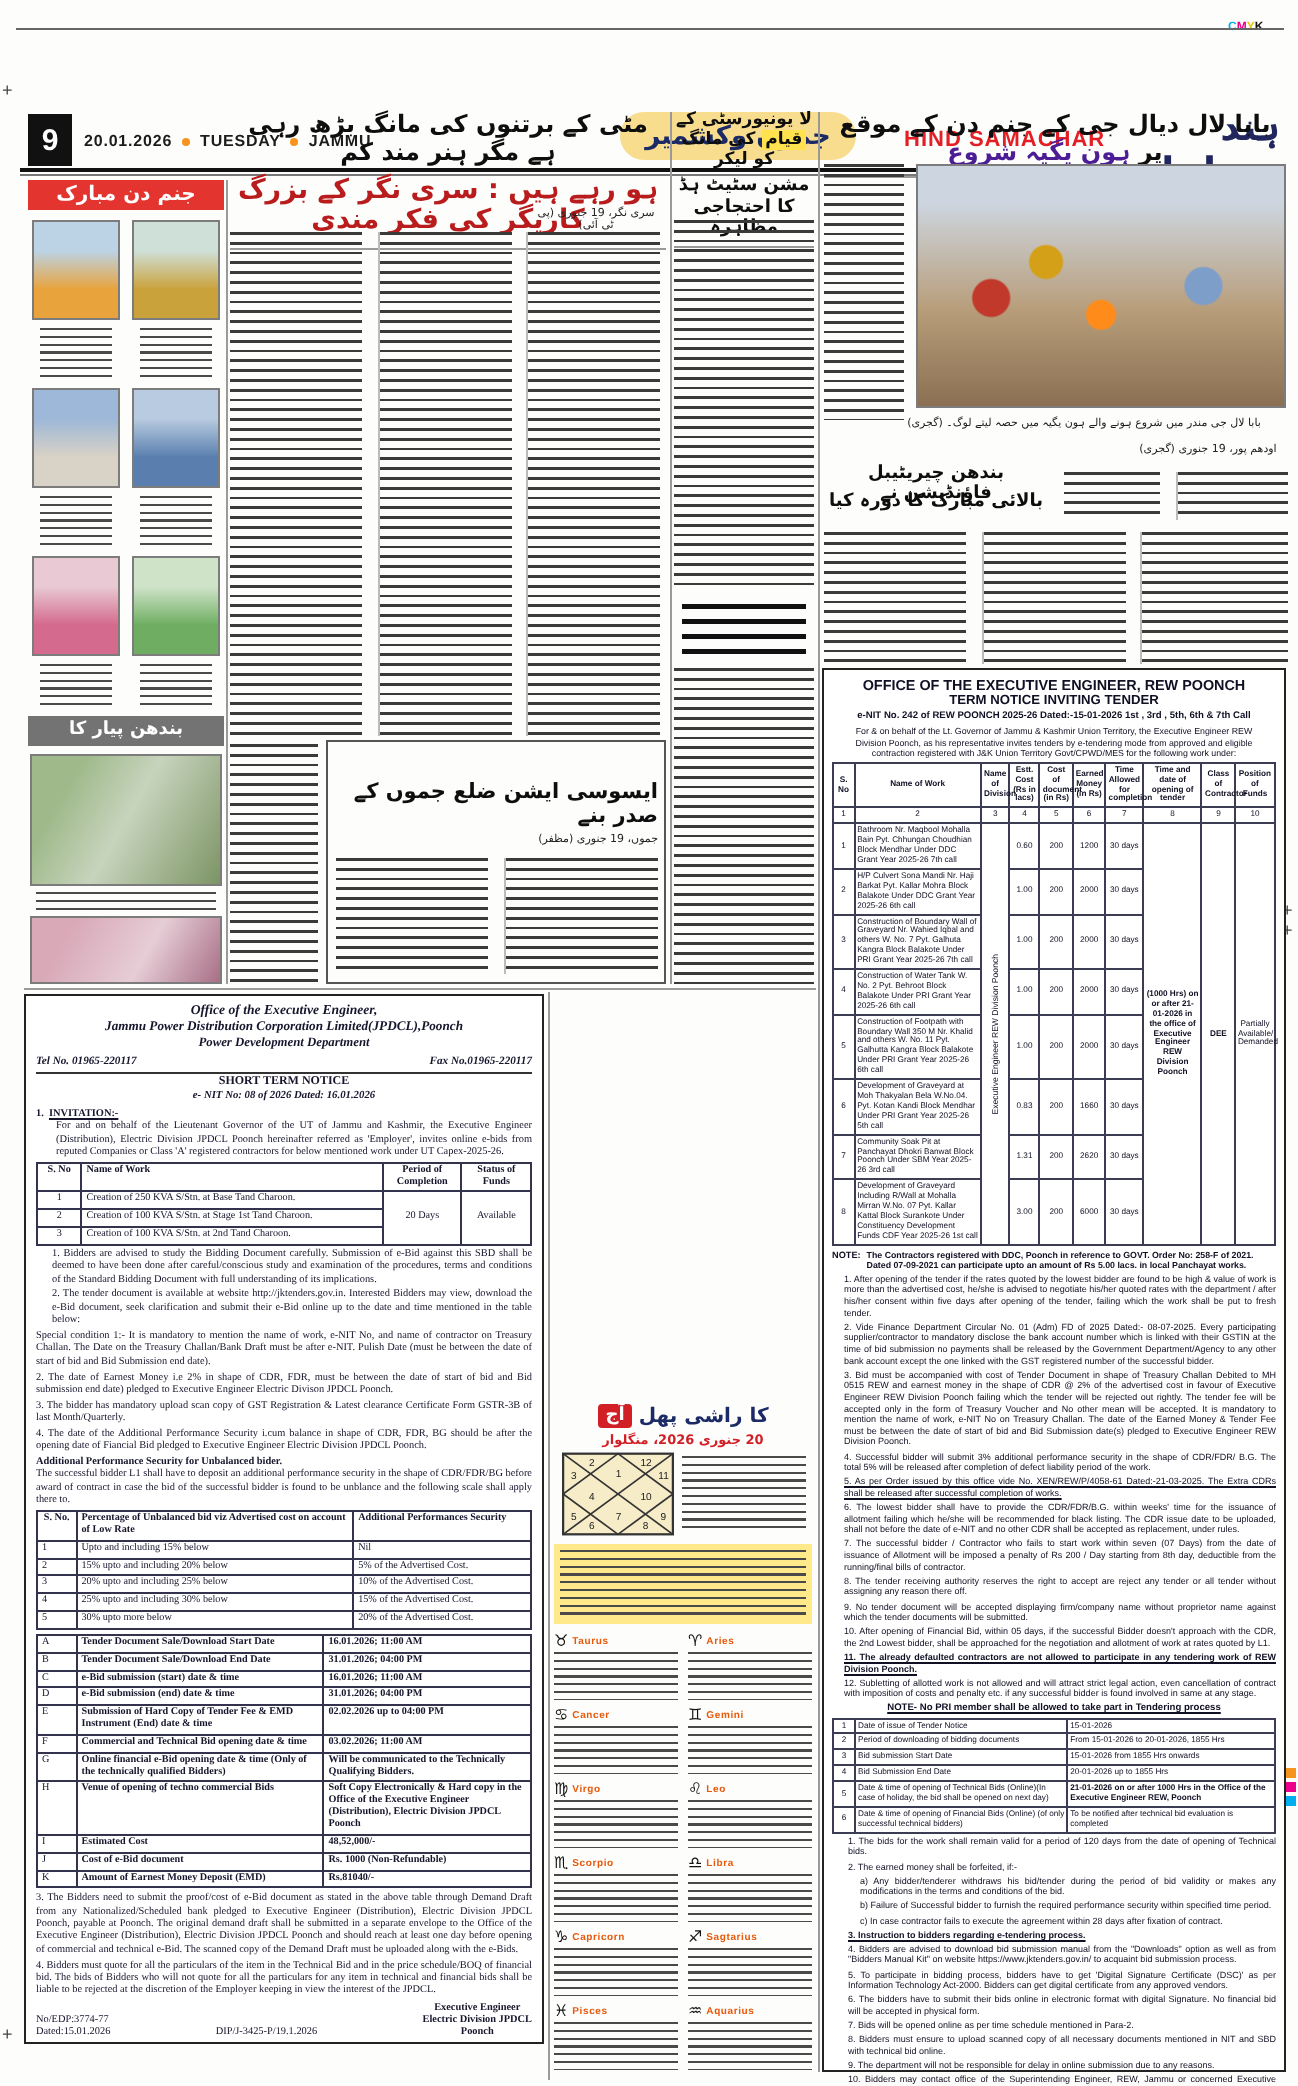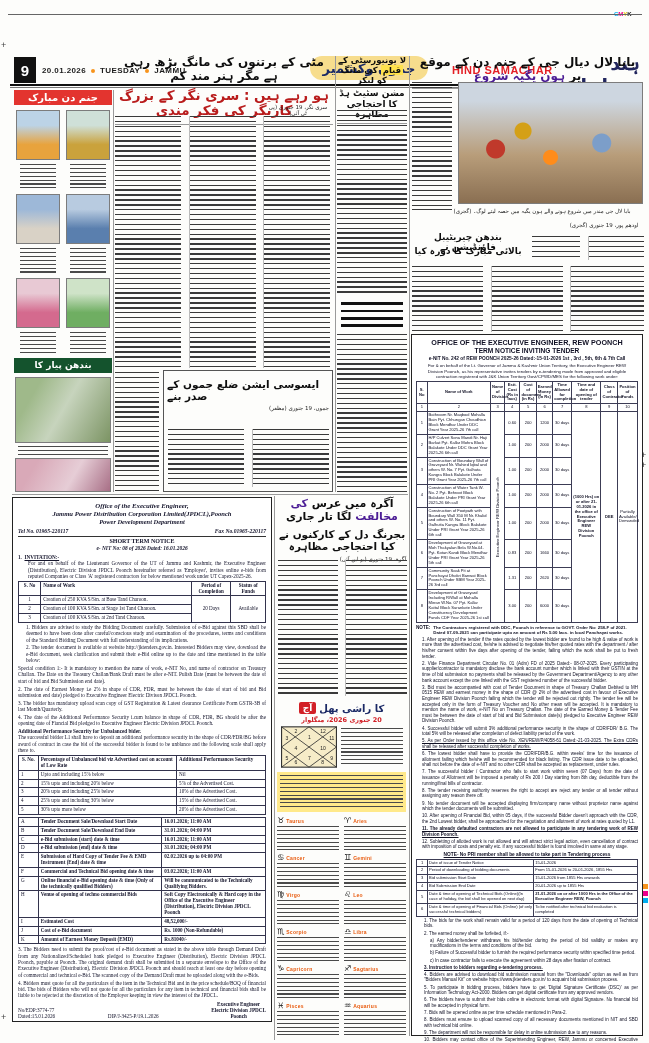--- a/index.html
+++ b/index.html
@@ -95,41 +95,41 @@
     <div class="abs ph" style="left:2px;top:104px;width:44px;height:50px;background:linear-gradient(#9db8d8 30%,#d9d2c6 70%);"></div>
     <div class="abs ph" style="left:52px;top:104px;width:44px;height:50px;background:linear-gradient(#b8cbe0 30%,#5a7fae 70%);"></div>
     <div class="abs lines-sm" style="left:6px;top:158px;width:36px;height:26px;"></div>
     <div class="abs lines-sm" style="left:56px;top:158px;width:36px;height:26px;"></div>
 
     <div class="abs ph" style="left:2px;top:188px;width:44px;height:50px;background:linear-gradient(#e8c9d4 30%,#d46a8e 70%);"></div>
     <div class="abs ph" style="left:52px;top:188px;width:44px;height:50px;background:linear-gradient(#cfe3c8 30%,#6fae62 70%);"></div>
     <div class="abs lines-sm" style="left:6px;top:242px;width:36px;height:22px;"></div>
     <div class="abs lines-sm" style="left:56px;top:242px;width:36px;height:22px;"></div>
 
-    <div class="abs u" style="left:0;top:268px;width:98px;height:15px;background:#14532d;color:#fff;font-weight:bold;font-size:9px;text-align:center;line-height:15px;"><span>بندھن پیار کا</span></div>
+    <div class="abs u" style="left:0;top:268px;width:98px;height:15px;background:#737373;color:#fff;font-weight:bold;font-size:9px;text-align:center;line-height:15px;"><span>بندھن پیار کا</span></div>
 
     <div class="abs ph" style="left:1px;top:287px;width:96px;height:66px;background:linear-gradient(120deg,#9fb98a 20%,#c7d4bd 50%,#7c9464 100%);"></div>
     <div class="abs lines-sm" style="left:4px;top:356px;width:90px;height:9px;"></div>
     <div class="abs ph" style="left:1px;top:368px;width:96px;height:34px;background:linear-gradient(120deg,#d9a9b8 20%,#e6cdd6 60%,#a86f86 100%);"></div>
   </div>
 
   <div class="abs" style="left:115px;top:56px;width:218px;height:436px;">
     <div class="u hl" style="font-size:12px;text-align:center;">مٹی کے برتنوں کی مانگ بڑھ رہی ہے مگر ہنر مند کم</div>
     <div class="u hl teal" style="font-size:13.5px;text-align:center;margin-top:4px;">ہو رہے ہیں : سری نگر کے بزرگ کاریگر کی فکر مندی</div>
     <div class="hr" style="margin-top:5px;"></div>
     <div class="abs u datel" style="right:2px;top:48px;width:66px;text-align:center;">سری نگر، 19 جنوری (پی ٹی آئی)</div>
 
     <div class="abs lines" style="left:0px;top:60px;width:66px;height:252px;"></div>
     <div class="abs lines" style="left:74px;top:60px;width:66px;height:252px;border-left:1px solid #bbb;padding-left:0;"></div>
     <div class="abs lines" style="left:148px;top:60px;width:66px;height:252px;border-left:1px solid #bbb;"></div>
 
     <div class="abs lines" style="left:0px;top:316px;width:44px;height:120px;"></div>
 
     <div class="abs" style="left:48px;top:314px;width:170px;height:122px;border:1px solid #555;box-sizing:border-box;padding:3px;">
-      <div class="u hl" style="font-size:10.5px;text-align:left;margin-top:4px;">ایسوسی ایشن ضلع جموں کے صدر بنے</div>
+      <div class="u hl" style="font-size:10.5px;text-align:right;margin-top:16px;">ایسوسی ایشن ضلع جموں کے صدر بنے</div>
       <div class="u datel" style="text-align:right;margin-top:3px;">جموں، 19 جنوری (مظفر)</div>
       <div class="abs lines" style="left:4px;top:58px;width:76px;height:58px;"></div>
       <div class="abs lines" style="left:88px;top:58px;width:76px;height:58px;border-left:1px solid #bbb;"></div>
     </div>
   </div>
 
   <div class="abs" style="left:337px;top:56px;width:70px;height:436px;">
     <div class="u hl" style="font-size:8.5px;text-align:center;">
       <span>لا یونیورسٹی کے</span> <span class="ylhl">قیام</span> <span>کی مانگ کو لیکر</span>
     </div>
@@ -162,29 +162,20 @@
     <div class="abs lines" style="left:79px;top:210px;width:71px;height:66px;border-left:1px solid #bbb;"></div>
     <div class="abs lines" style="left:158px;top:210px;width:73px;height:66px;border-left:1px solid #bbb;"></div>
   </div>
 
   <div class="abs vr" style="left:113px;top:90px;height:402px;"></div>
   <div class="abs vr" style="left:335px;top:56px;height:436px;"></div>
   <div class="abs vr" style="left:409px;top:56px;height:980px;"></div>
   <div class="abs hr" style="left:12px;top:494px;width:396px;"></div>
   <div class="abs vr" style="left:274px;top:496px;height:544px;"></div>
 
-  <div class="abs" style="left:278px;top:498px;width:128px;height:200px;">
-    <div class="u hl" style="font-size:11px;text-align:center;">
-      <span>آگرہ میں عرس</span> <span class="red">کی مخالفت</span> <span>لگا تار جاری</span>
-    </div>
-    <div class="u hl" style="font-size:10.5px;text-align:center;margin-top:5px;">بجرنگ دل کے کارکنوں نے کیا احتجاجی مظاہرہ</div>
-    <div class="u datel" style="text-align:right;margin-top:4px;">آگرہ، 19 جنوری (یو این آئی)</div>
-    <div class="abs lines" style="left:0;top:62px;width:60px;height:136px;"></div>
-    <div class="abs lines" style="left:67px;top:62px;width:61px;height:136px;border-left:1px solid #bbb;"></div>
-  </div>
 
   <div class="abs" style="left:277px;top:702px;width:129px;height:338px;">
     <div style="display:flex;justify-content:center;align-items:center;gap:3px;">
       <span class="u" style="background:#d21f26;color:#fff;font-weight:bold;font-size:9px;padding:1px 4px;border-radius:2px;">آج</span>
       <span class="u" style="color:#1c2a66;font-weight:bold;font-size:10px;">کا راشی پھل</span>
     </div>
     <div class="u center" style="color:#d21f26;font-weight:bold;font-size:6.5px;margin-top:2px;">20 جنوری 2026، منگلوار</div>
     <svg class="abs" style="left:4px;top:24px;" width="56" height="42" viewBox="0 0 100 74">
       <rect x="1" y="1" width="98" height="72" fill="#f6ecc8" stroke="#333" stroke-width="2"></rect>
       <line x1="1" y1="1" x2="99" y2="73" stroke="#333" stroke-width="1.5"></line>

